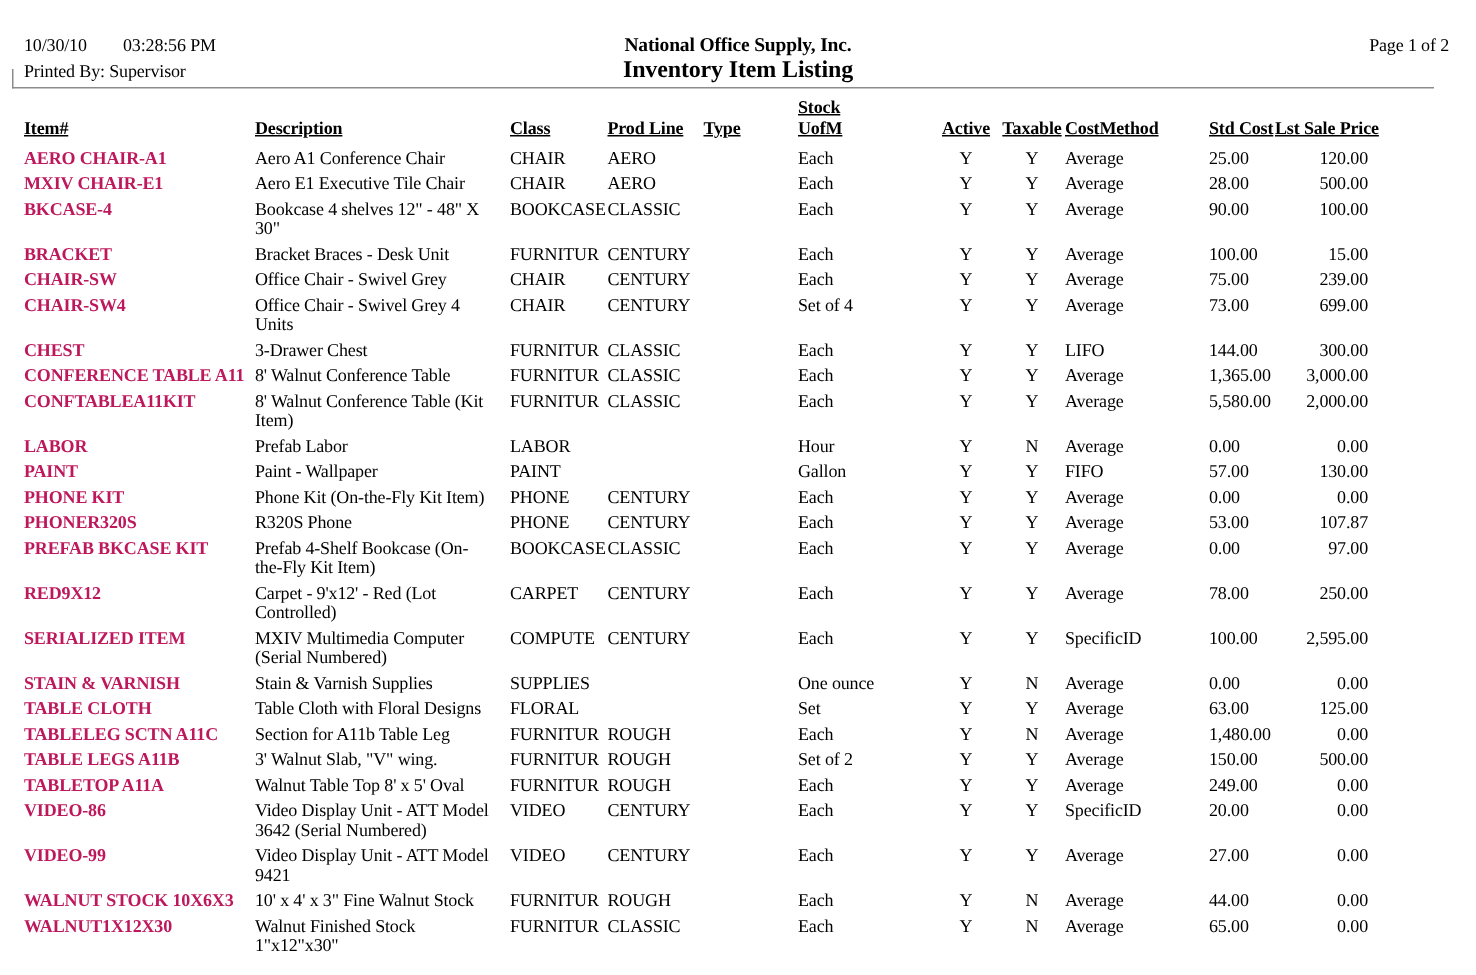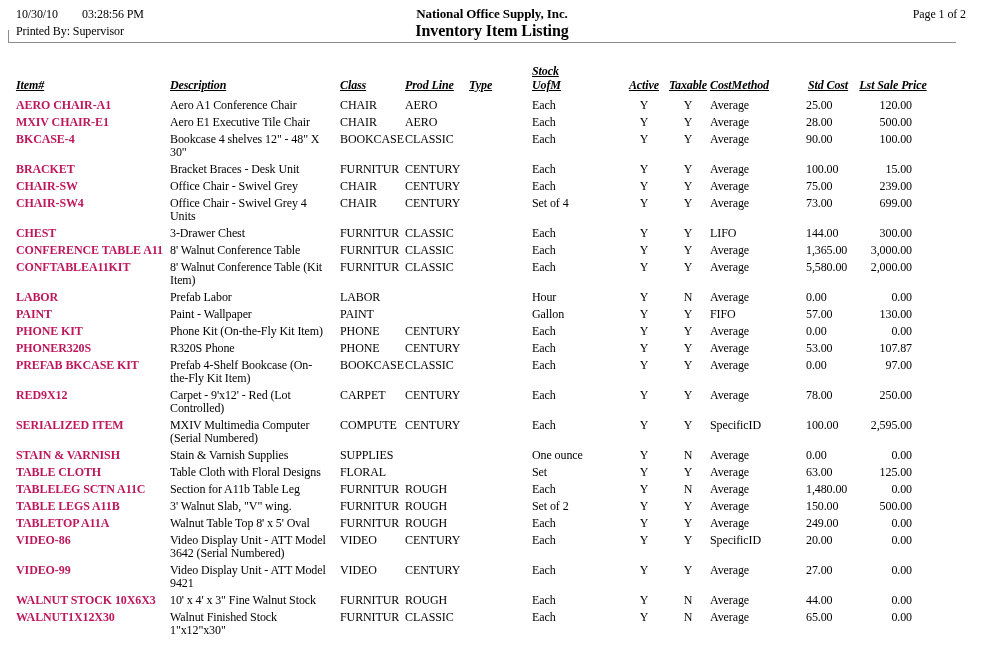--- a/index.html
+++ b/index.html
@@ -6,21 +6,21 @@
   .page{
     position:relative;
     width:984px;height:650px;
     background:#fff;
     font-family:"Liberation Serif", serif;
     font-size:12px;color:#000;
     overflow:hidden;
     letter-spacing:-0.1px;
   }
   
-  .rpt-header{position:absolute;top:0;left:0;right:0;height:44px;}
+  .rpt-header{position:absolute;top:16px;left:0;right:0;height:44px;}
   .hdr-left{position:absolute;left:16px;top:6px;line-height:17px;white-space:nowrap;}
   .hdr-date{display:inline-block;min-width:66px;}
   .hdr-time{display:inline-block;}
   .hdr-center{position:absolute;left:0;right:0;top:6px;text-align:center;}
   .company{font-weight:bold;font-size:13px;line-height:15px;}
   .rpt-title{font-weight:bold;font-size:16px;line-height:20px;}
   .hdr-right{position:absolute;right:18px;top:7px;}
   .hdr-rule{position:absolute;left:8px;right:28px;top:42px;height:0;border-top:1px solid #8c8c8c;}
   .hdr-tick{position:absolute;left:8px;top:30px;width:1px;height:13px;background:#8c8c8c;}
   
@@ -36,24 +36,24 @@
   col.c-prod{width:64px;}
   col.c-type{width:63px;}
   col.c-uofm{width:90px;}
   col.c-active{width:44px;}
   col.c-tax{width:44px;}
   col.c-cost{width:96px;}
   col.c-std{width:44px;}
   col.c-lst{width:86px;}
   th{
     text-align:left;font-weight:bold;vertical-align:bottom;
-    padding:0 0 7px 0;line-height:14px;white-space:nowrap;font-style:italic;
+    padding:0 0 7px 0;line-height:14px;white-space:nowrap;
   }
   th .u{text-decoration:underline;}
-  th.num{text-align:center;}
+  th.num{text-align:left;}
   th.ctr{text-align:center;}
   td{
     vertical-align:top;padding:0 0 4px 0;line-height:13px;
   }
   td.item{font-weight:bold;color:#be185d;white-space:nowrap;}
   td.desc{padding-right:10px;}
   td.ctr{text-align:center;}
   td.num{white-space:nowrap;}
   td.num-pad{text-align:right;white-space:nowrap;padding-right:24px;}
   .stock-stack div{line-height:14px;}

